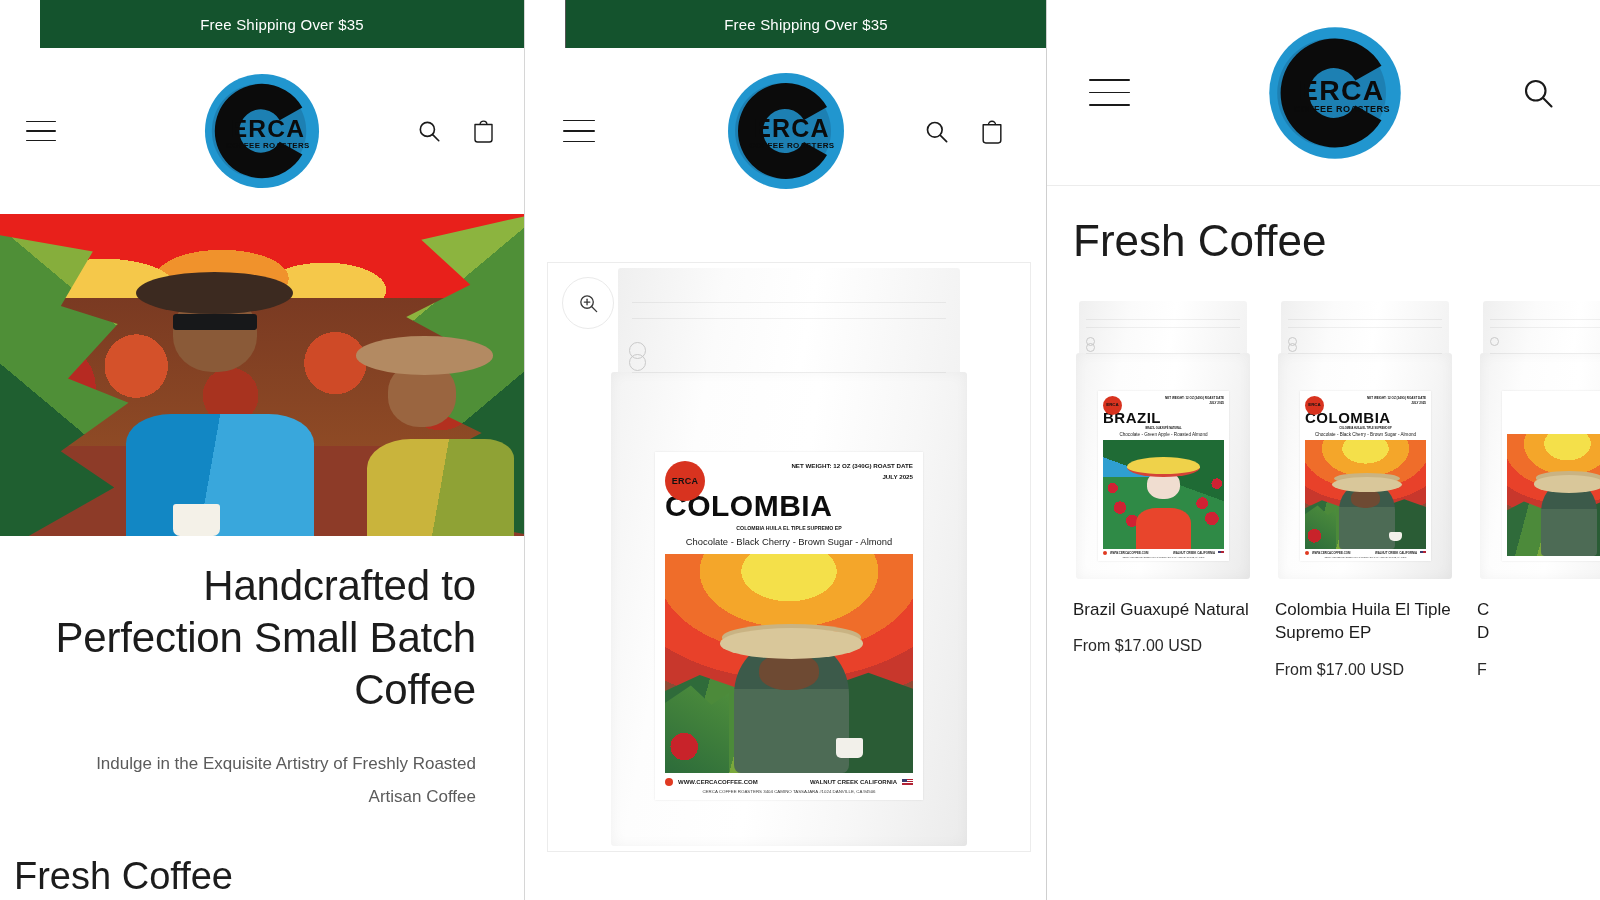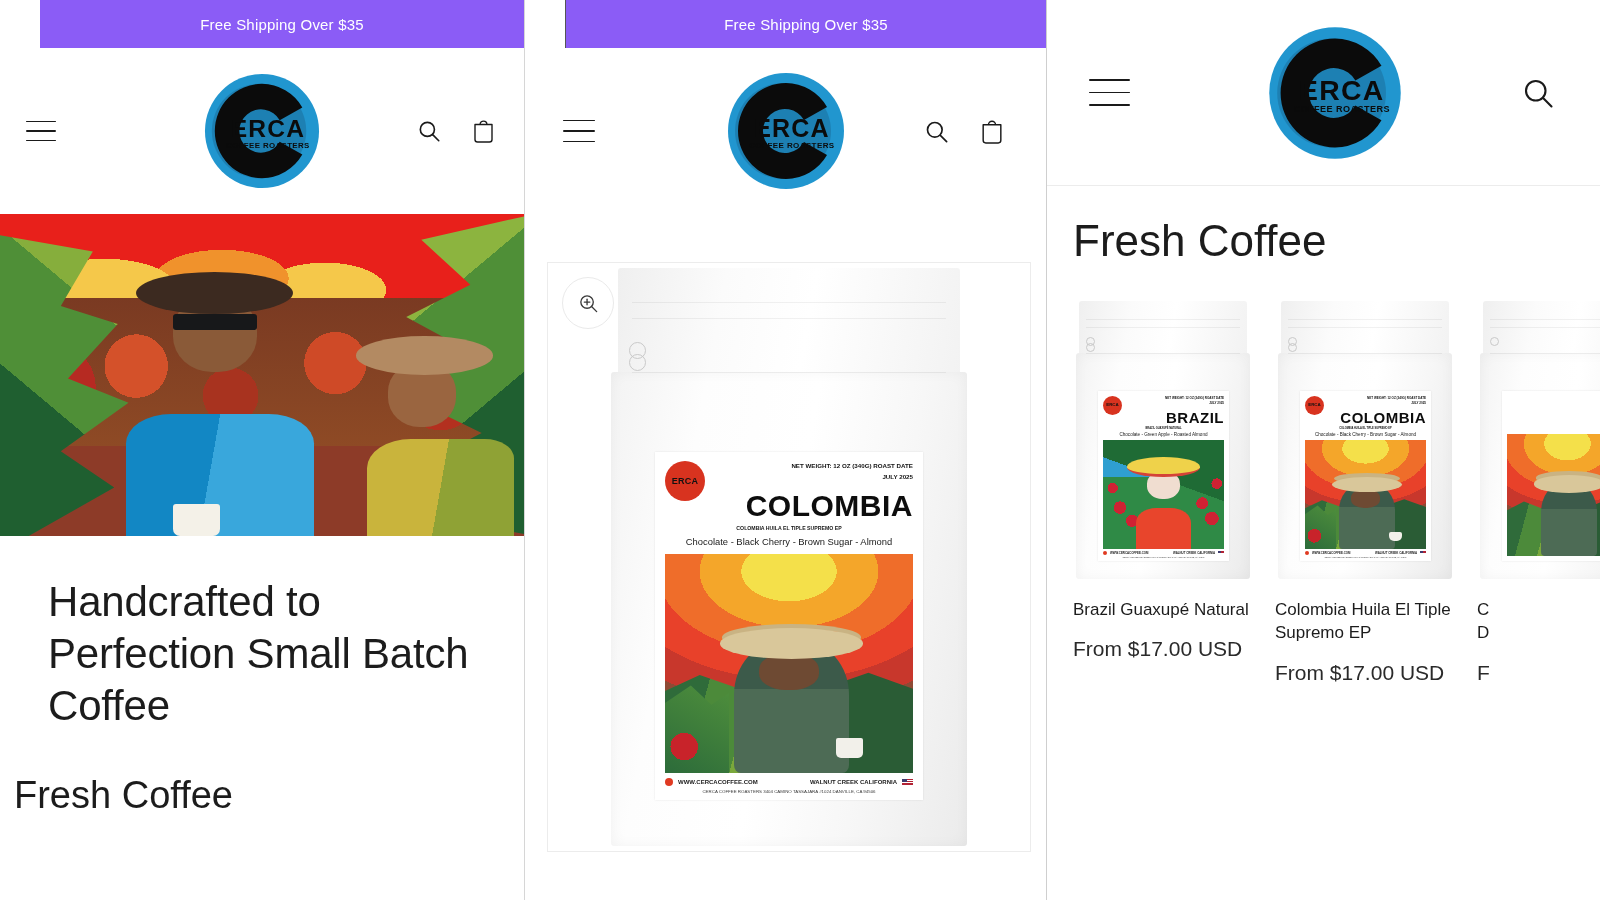--- a/index.html
+++ b/index.html
@@ -13,21 +13,21 @@
   .stage { position: relative; width: 1600px; height: 900px; overflow: hidden; }
 
   
   .panel { position: absolute; top: 0; height: 900px; overflow: hidden; background: #fff; }
   #panel-left   { left: 0;    width: 524px; }
   #panel-mid    { left: 524px; width: 522px; border-left: 1px solid #d6d6d6; }
   #panel-right  { left: 1046px; width: 554px; border-left: 1px solid #cfcfcf; }
 
   
   .announce {
-    background: #8b5cf6; color: #fff;
+    background: #14532d; color: #fff;
     display: flex; align-items: center; justify-content: center;
     font-size: 15px; letter-spacing: .2px; font-weight: 400; margin-left: 40px;
   }
   #panel-left  .announce { height: 48px; }
   #panel-mid   .announce { height: 48px; border-left: 1px solid #555; }
 
   
   .site-header {
     display: flex; align-items: center; position: relative;
     background: #fff;
@@ -46,21 +46,21 @@
   
   .logo { display: block; }
 
   
   .hamburger { display: flex; flex-direction: column; justify-content: center; }
   .hamburger i { display: block; background: #1a1a1a; border-radius: 1px; }
 
   
   #panel-left .site-header { height: 166px; padding: 0 14px; }
   #panel-left .hero-img { width: 524px; height: 322px; display: block; position: relative; overflow: hidden; }
-  #panel-left .hero-text { padding: 40px 48px 0; text-align: left; }
+  #panel-left .hero-text { padding: 24px 48px 0; text-align: right; }
   #panel-left .hero-title {
     font-size: 42px; line-height: 1.24; font-weight: 400; color: #1c1c1c; letter-spacing: -0.2px;
   }
   #panel-left .hero-sub {
     margin-top: 32px; font-size: 17px; line-height: 1.9; color: #5b5b5b; font-weight: 400;
   }
   #panel-left .section-title {
     margin-top: 42px; padding-left: 14px; font-size: 38px; font-weight: 400; color: #1c1c1c;
   }
 
@@ -88,21 +88,21 @@
   }
   #panel-right .pcard { width: 180px; flex: 0 0 auto; }
   #panel-right .pcard .thumb {
     width: 180px; height: 280px;
     display: flex; align-items: center; justify-content: center;
   }
   #panel-right .pcard .ptitle {
     margin-top: 18px; font-size: 17px; line-height: 1.38; color: #1c1c1c; font-weight: 400;
   }
   #panel-right .pcard .pprice {
-    margin-top: 16px; font-size: 21px; color: #2a2a2a; font-weight: 400; white-space: nowrap;
+    margin-top: 16px; font-size: 16px; color: #2a2a2a; font-weight: 400; white-space: nowrap;
   }
   #panel-right .pager {
     display: flex; align-items: center; justify-content: center; gap: 34px;
     margin-top: 58px; padding-right: 34px;
   }
   #panel-right .pager .pgbtn {
     background: none; border: none; cursor: pointer; color: #8d8d8d;
     display: flex; align-items: center; justify-content: center; width: 26px; height: 26px;
   }
   #panel-right .pager .pgcount { font-size: 17px; color: #2c2c2c; }
@@ -136,21 +136,21 @@
     display: flex; flex-direction: column; overflow: hidden;
   }
   .label .lab-head { display: flex; align-items: flex-start; position: relative; }
   .label .lab-badge {
     border-radius: 50%; background: #d8331f;
     display: flex; align-items: center; justify-content: center; flex: 0 0 auto;
     position: relative; overflow: hidden;
   }
   .label .lab-badge .bgc { color: #111; font-weight: 700; line-height: 1; }
   .label .lab-meta { margin-left: auto; text-align: right; font-weight: 700; color: #111; }
-  .label .lab-origin { text-align: right; font-weight: 800; color: #0d0d0d; letter-spacing: .5px; }
+  .label .lab-origin { text-align: left; font-weight: 800; color: #0d0d0d; letter-spacing: .5px; }
   .label .lab-variety { text-align: center; font-weight: 700; color: #151515; }
   .label .lab-notes { text-align: center; color: #1a1a1a; font-family: Liberation Sans, sans-serif; }
   .label .lab-art { position: relative; overflow: hidden; flex: 1 1 auto; }
   .label .lab-foot {
     display: flex; align-items: center; justify-content: space-between;
     font-weight: 700; color: #1a1a1a;
   }
   .label .lab-fine { text-align: center; color: #3a3a3a; }
   .dot-red { border-radius: 50%; background: #e03a22; flex: 0 0 auto; }
   .flag {
@@ -361,20 +361,21 @@
           <div class="manHat"></div>
         <div class="womBody"></div>
           <div class="womHead"></div>
           <div class="womHat"></div>
         <div class="mug"></div>
       </div>
     </div>
 
     <div class="hero-text">
       <h1 class="hero-title">Handcrafted to Perfection Small Batch Coffee</h1>
+      <p class="hero-sub">Indulge in the Exquisite Artistry of Freshly Roasted Artisan Coffee</p>
     </div>
 
     <h2 class="section-title">Fresh Coffee</h2>
   </div>
 
   <div class="panel" id="panel-mid">
 
     <div class="announce">
       <span>Free Shipping Over $35</span>
     </div>

